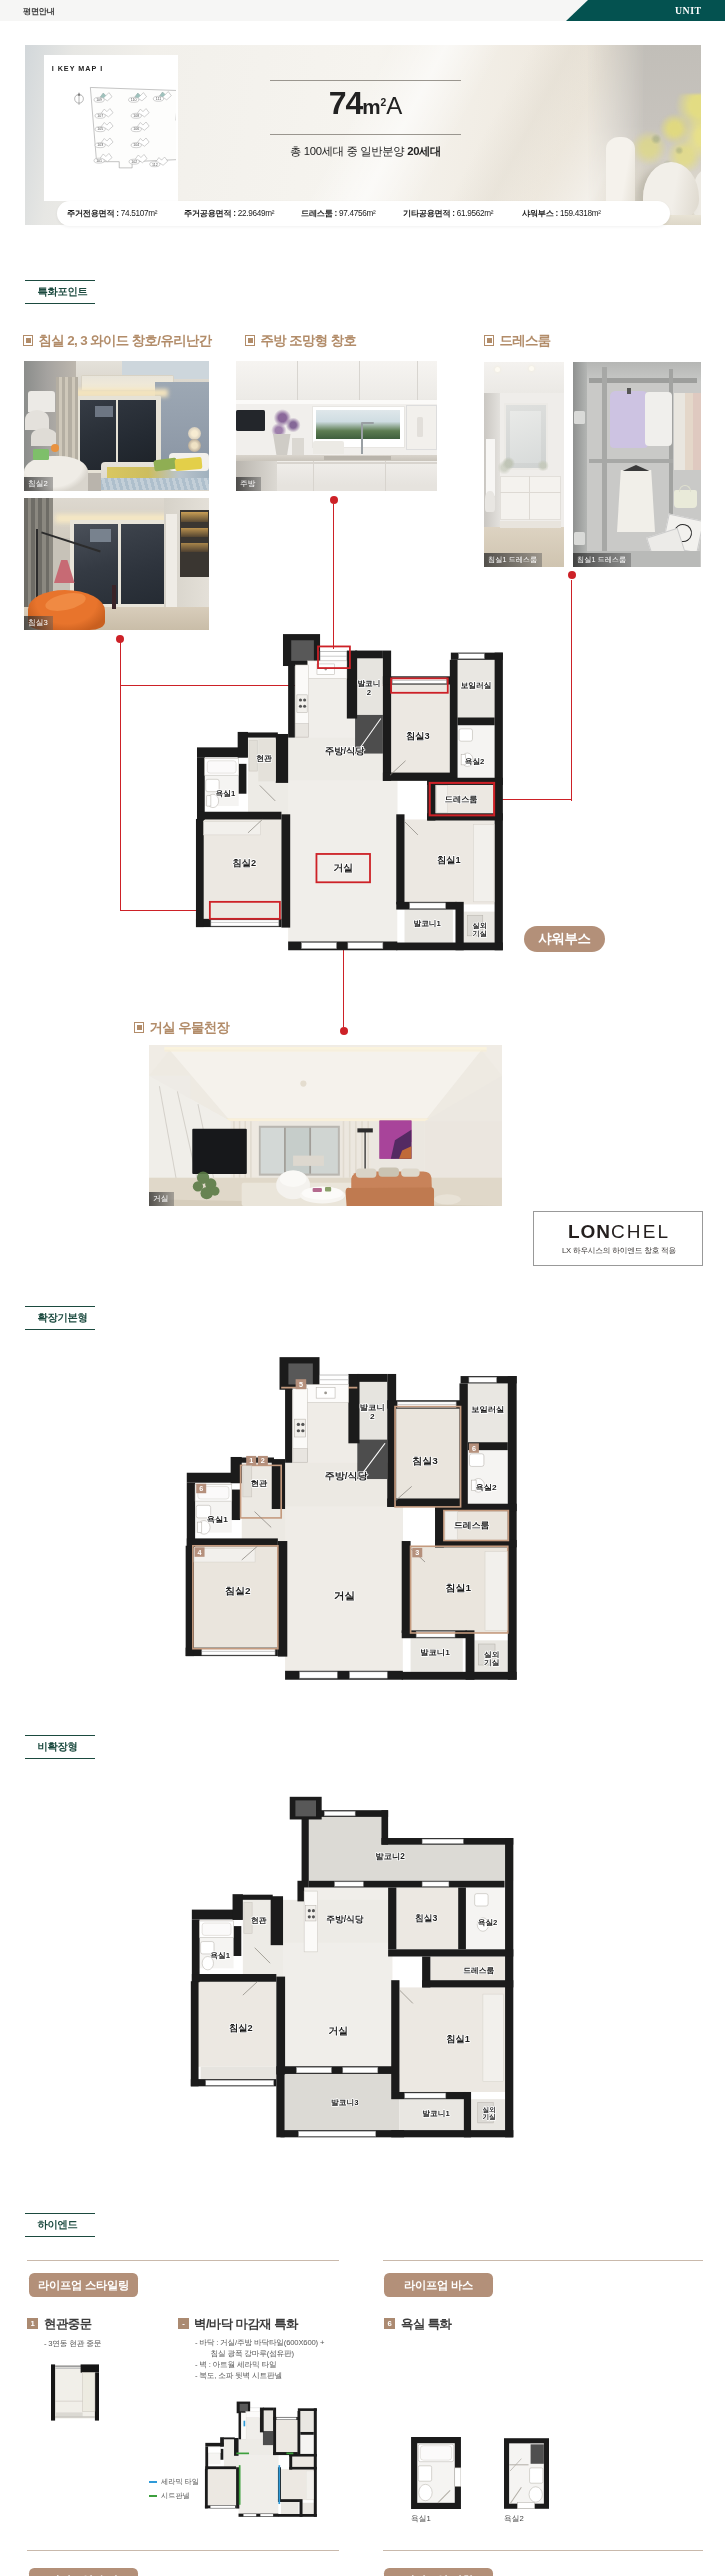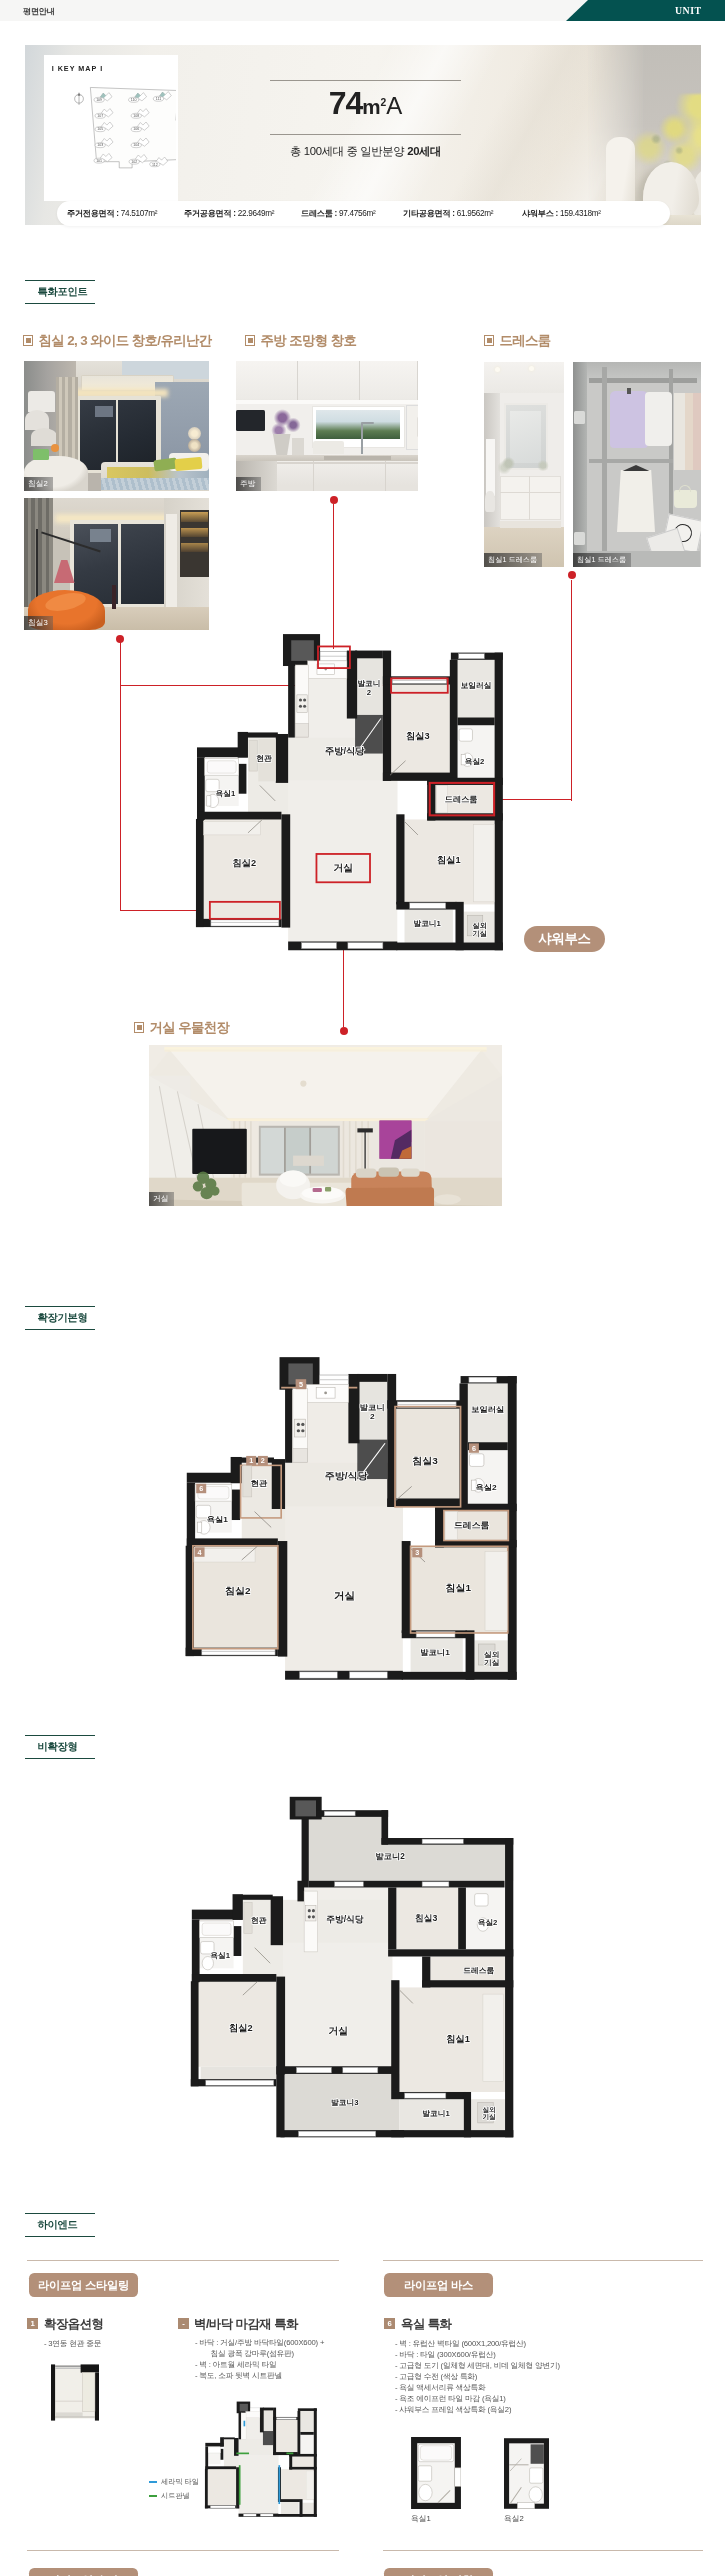--- a/index.html
+++ b/index.html
@@ -226,21 +226,21 @@
   <div class="abs" style="left:0;top:109px;width:185px;height:23px;background:linear-gradient(180deg,#d8cdbb,#c9bda8);"></div>
 
   <div class="abs" style="left:88px;top:87px;width:4.1px;height:24px;background:#3a2428;"></div>
 
   <div class="abs" style="left:4.1px;top:92px;width:77px;height:40px;background:radial-gradient(ellipse at 50% 30%,#e8742c 0 55%,#c95f1f 80%);border-radius:48% 52% 20% 20%;"></div>
   <div class="abs" style="left:20.6px;top:96px;width:41px;height:15.5px;background:#f08a43;border-radius:50%;transform:rotate(-12deg);"></div>
 
   <div class="plabel">침실3</div>
 </div>
 
-<div class="abs" style="left:236px;top:361px;width:182px;height:130px;overflow:hidden;background:#f3f1ee;">
+<div class="abs" style="left:236px;top:361px;width:201px;height:130px;overflow:hidden;background:#f3f1ee;">
 
   <div class="abs" style="left:0;top:0;width:213px;height:40px;background:linear-gradient(180deg,#f6f4f1,#eceae6);"></div>
   <div class="abs" style="left:61px;top:0;width:0.5px;height:40px;background:#d8d5d0;"></div>
   <div class="abs" style="left:123px;top:0;width:0.5px;height:40px;background:#d8d5d0;"></div>
   <div class="abs" style="left:181px;top:0;width:0.5px;height:40px;background:#d8d5d0;"></div>
   <div class="abs" style="left:0;top:39px;width:213px;height:4.1px;background:#fbfaf8;box-shadow:0 1px 2.1px rgba(0,0,0,.12);"></div>
 
   <div class="abs" style="left:0;top:43px;width:213px;height:52px;background:#f1efec;"></div>
 
   <div class="abs" style="left:76px;top:45px;width:93px;height:42px;background:#fff;border:1.5px solid #e8e6e2;"></div>
@@ -673,20 +673,26 @@
           <circle cx="120" cy="270" r="11"></circle>
           <circle cx="95" cy="275" r="10"></circle>
           <circle cx="112" cy="288" r="12"></circle>
           <circle cx="128" cy="284" r="9"></circle>
   </g>
 </svg>
   
   <div class="plabel">거실</div>
 </div>
 
+<div class="abs" style="left:533px;top:1211px;width:170px;height:55px;background:#fff;border:0.5px solid #999;">
+  <div class="abs" style="left:0;top:9.3px;width:170px;text-align:center;color:#241f1e;">
+    <span style="font-size:19px;font-weight:900;letter-spacing:1px;">LON</span><span style="font-size:19px;font-weight:400;letter-spacing:2.1px;transform:scaleY(0.96);">CHEL</span>
+  </div>
+  <div class="abs" style="left:0;top:34px;width:170px;text-align:center;font-size:7.7px;color:#3a3634;letter-spacing:-0.2px;">LX 하우시스의 하이엔드 창호 적용</div>
+</div>
 
 <div class="badge2" style="left:25px;top:1306px;">
   <div class="ln"></div>
   <div class="tx">확장기본형</div>
   <div class="ln"></div>
 </div>
 
 <svg class="abs" style="left:174px;top:1354px;" width="361" height="352" viewBox="0 0 650 670" preserveAspectRatio="none">
   <g>
 
@@ -1150,21 +1156,21 @@
 <div class="sep" style="left:27px;top:2260px;width:312px;"></div>
 
 <div class="sep" style="left:383px;top:2260px;width:320px;"></div>
 
 <div class="tanbtn" style="left:29px;top:2273px;width:109px;height:24px;line-height:24px;">라이프업 스타일링</div>
 
 <div class="tanbtn" style="left:384px;top:2273px;width:109px;height:24px;line-height:24px;">라이프업 바스</div>
 
 <div class="numbad" style="left:27px;top:2318px;">1</div>
 
-<div class="stitle" style="left:44px;top:2316px;">확장옵션형</div>
+<div class="stitle" style="left:44px;top:2316px;">현관중문</div>
 
 <div class="bullets" style="left:44px;top:2339px;">- 3연동 현관 중문</div>
 
 <svg class="abs" style="left:51px;top:2364px;" width="48" height="57" viewBox="0 0 94 110">
   <rect x="4" y="2" width="82" height="104" fill="#f1efe9"></rect>
   <rect x="0" y="0" width="8" height="110" fill="#151515"></rect>
   <rect x="8" y="2" width="58" height="3" fill="#9a9a9a"></rect>
   <rect x="8" y="6" width="58" height="3" fill="#c5c5c5"></rect>
   <rect x="58" y="0" width="36" height="16" fill="#151515"></rect>
   <rect x="86" y="16" width="8" height="94" fill="#151515"></rect>
@@ -1253,21 +1259,20 @@
 <div class="abs" style="left:149px;top:2481px;width:8.2px;height:2.1px;background:#2f9ad8;"></div>
 <div class="abs" style="left:161px;top:2477px;font-size:7.2px;color:#555;">세라믹 타일</div>
 
 <div class="abs" style="left:149px;top:2495px;width:8.2px;height:2.1px;background:#3da03d;"></div>
 <div class="abs" style="left:161px;top:2491px;font-size:7.2px;color:#555;">시트판넬</div>
 
 <div class="numbad" style="left:384px;top:2318px;">6</div>
 
 <div class="stitle" style="left:401px;top:2316px;">욕실 특화</div>
 
-<div class="bullets" style="left:395px;top:2339px;">- 벽 : 유럽산 벽타일 (600X1,200/유럽산)<br>- 바닥 : 타일 (300X600/유럽산)<br>- 고급형 도기 (일체형 세면대, 비데 일체형 양변기)<br>- 고급형 수전 (색상 특화)<br>- 욕실 액세서리류 색상특화<br>- 욕조 에이프런 타일 마감 (욕실1)<br>- 샤워부스 프레임 색상특화 (욕실2)</div>
 
 <svg class="abs" style="left:411px;top:2437px;" width="50" height="72" viewBox="0 0 97 140">
   <rect x="0" y="0" width="97" height="140" fill="#1b1b1b"></rect>
   <rect x="12" y="12" width="73" height="116" fill="#f5f4f2"></rect>
   <rect x="14" y="14" width="69" height="34" rx="4" fill="#fff" stroke="#b5b1aa"></rect>
   <rect x="18" y="17" width="61" height="28" rx="6" fill="#fbfafa" stroke="#cfccc6"></rect>
   <rect x="14" y="56" width="26" height="30" rx="3" fill="#fff" stroke="#b2aea7"></rect>
   <ellipse cx="28" cy="108" rx="13" ry="16" fill="#fff" stroke="#b2aea7"></ellipse>
   <line x1="52" y1="128" x2="76" y2="104" stroke="#b2aea7" stroke-width="2"></line>
   <rect x="85" y="60" width="12" height="36" fill="#fff" stroke="#b2aea7"></rect>

